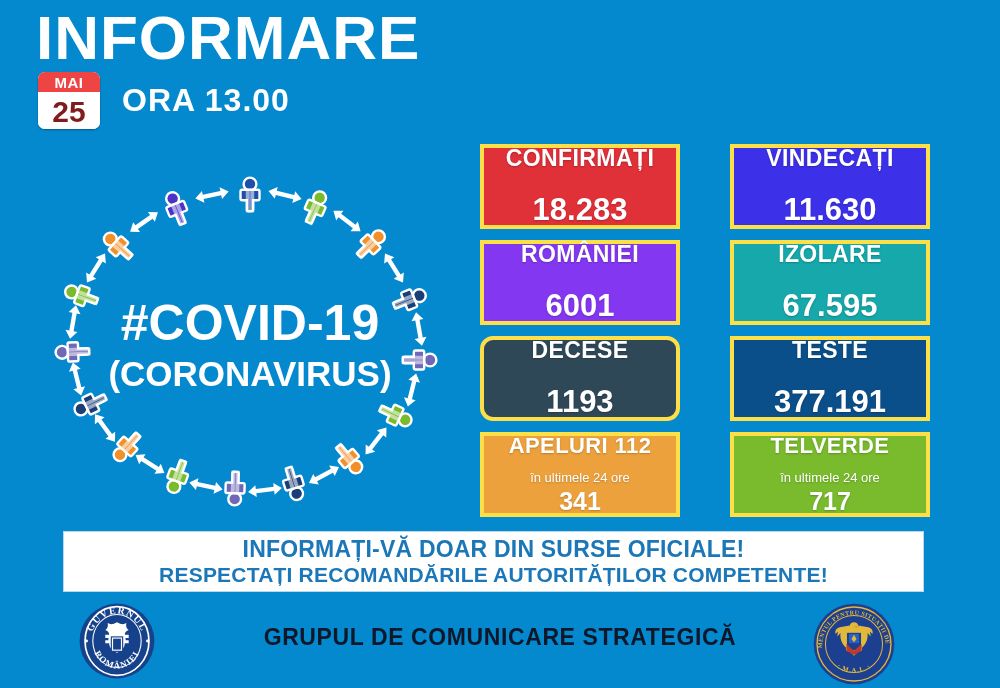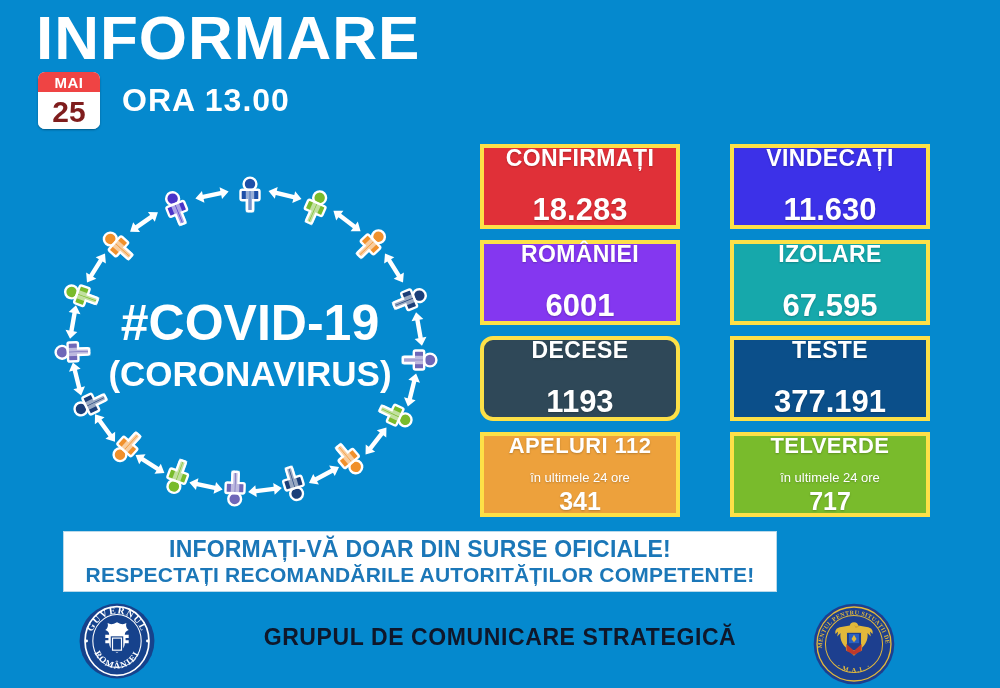--- a/index.html
+++ b/index.html
@@ -117,21 +117,21 @@
   .col-right { left: 730px; }
   .row-1 { top: 144px; }
   .row-2 { top: 240px; }
   .row-3 { top: 336px; }
   .row-4 { top: 432px; }
 
   
   #banner {
     position: absolute;
     left: 63px; top: 531px;
-    width: 714px; height: 61px;
+    width: 861px; height: 61px;
     background: #ffffff;
     border: 1px solid #b9d9ea;
     display: flex;
     flex-direction: column;
     align-items: center;
     justify-content: center;
   }
   #banner-line1 {
     font-size: 23px;
     font-weight: bold;

